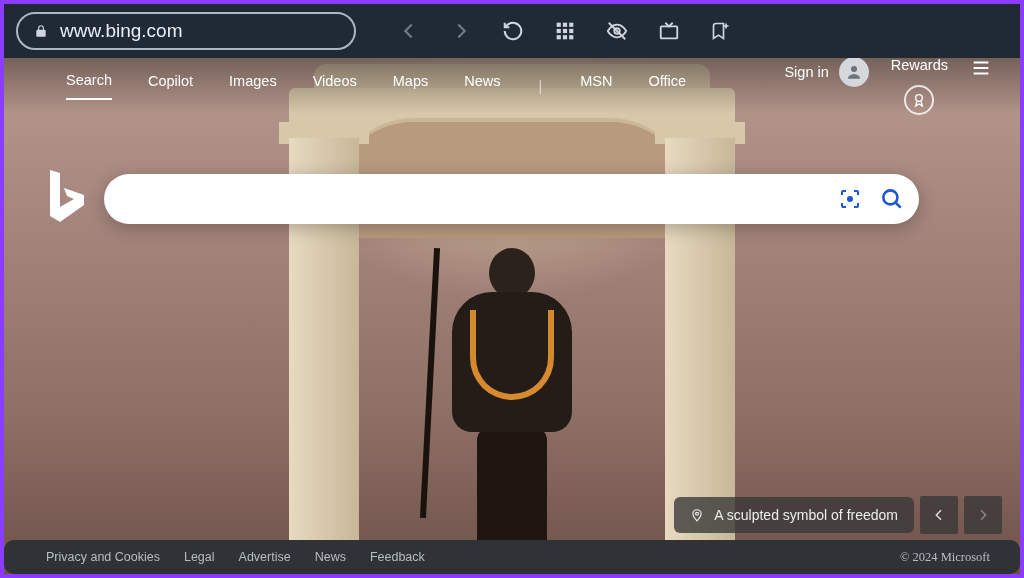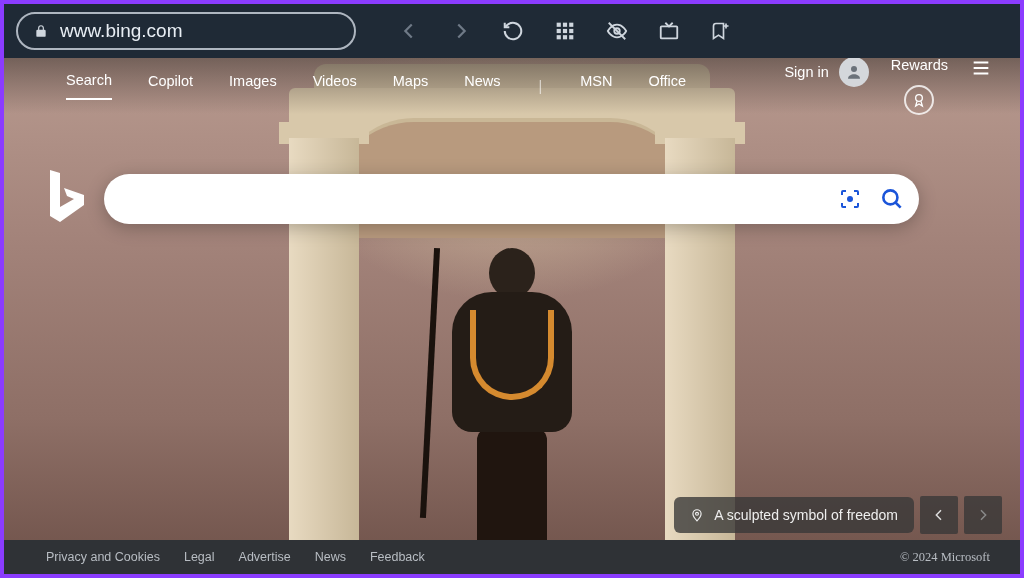--- a/index.html
+++ b/index.html
@@ -108,21 +108,21 @@
     border-radius:6px;
   }
   .arrow-btn { width:38px;height:38px;background:rgba(55,55,55,.78);display:flex;align-items:center;justify-content:center;cursor:pointer;color:#ddd;border-radius:2px; }
   .arrow-btn.dim{color:#8a8a8a;}
 
   
   .footer {
     position:absolute; left:0; right:0; bottom:0; height:34px;
     background:#2f3236; color:#b8bdc3;
     display:flex; align-items:center; padding:0 30px 0 42px;
-    font-size:12.5px; gap:24px;
+    font-size:12.5px; gap:24px;border-radius:10px;
   }
   .footer a { color:#b8bdc3; text-decoration:none; cursor:pointer; }
   .copyright { margin-left:auto;font-family:Liberation Serif, serif; }
 </style>
 </head>
 <body>
 
 <div class="chrome">
   <div class="url-pill">
     <span>

